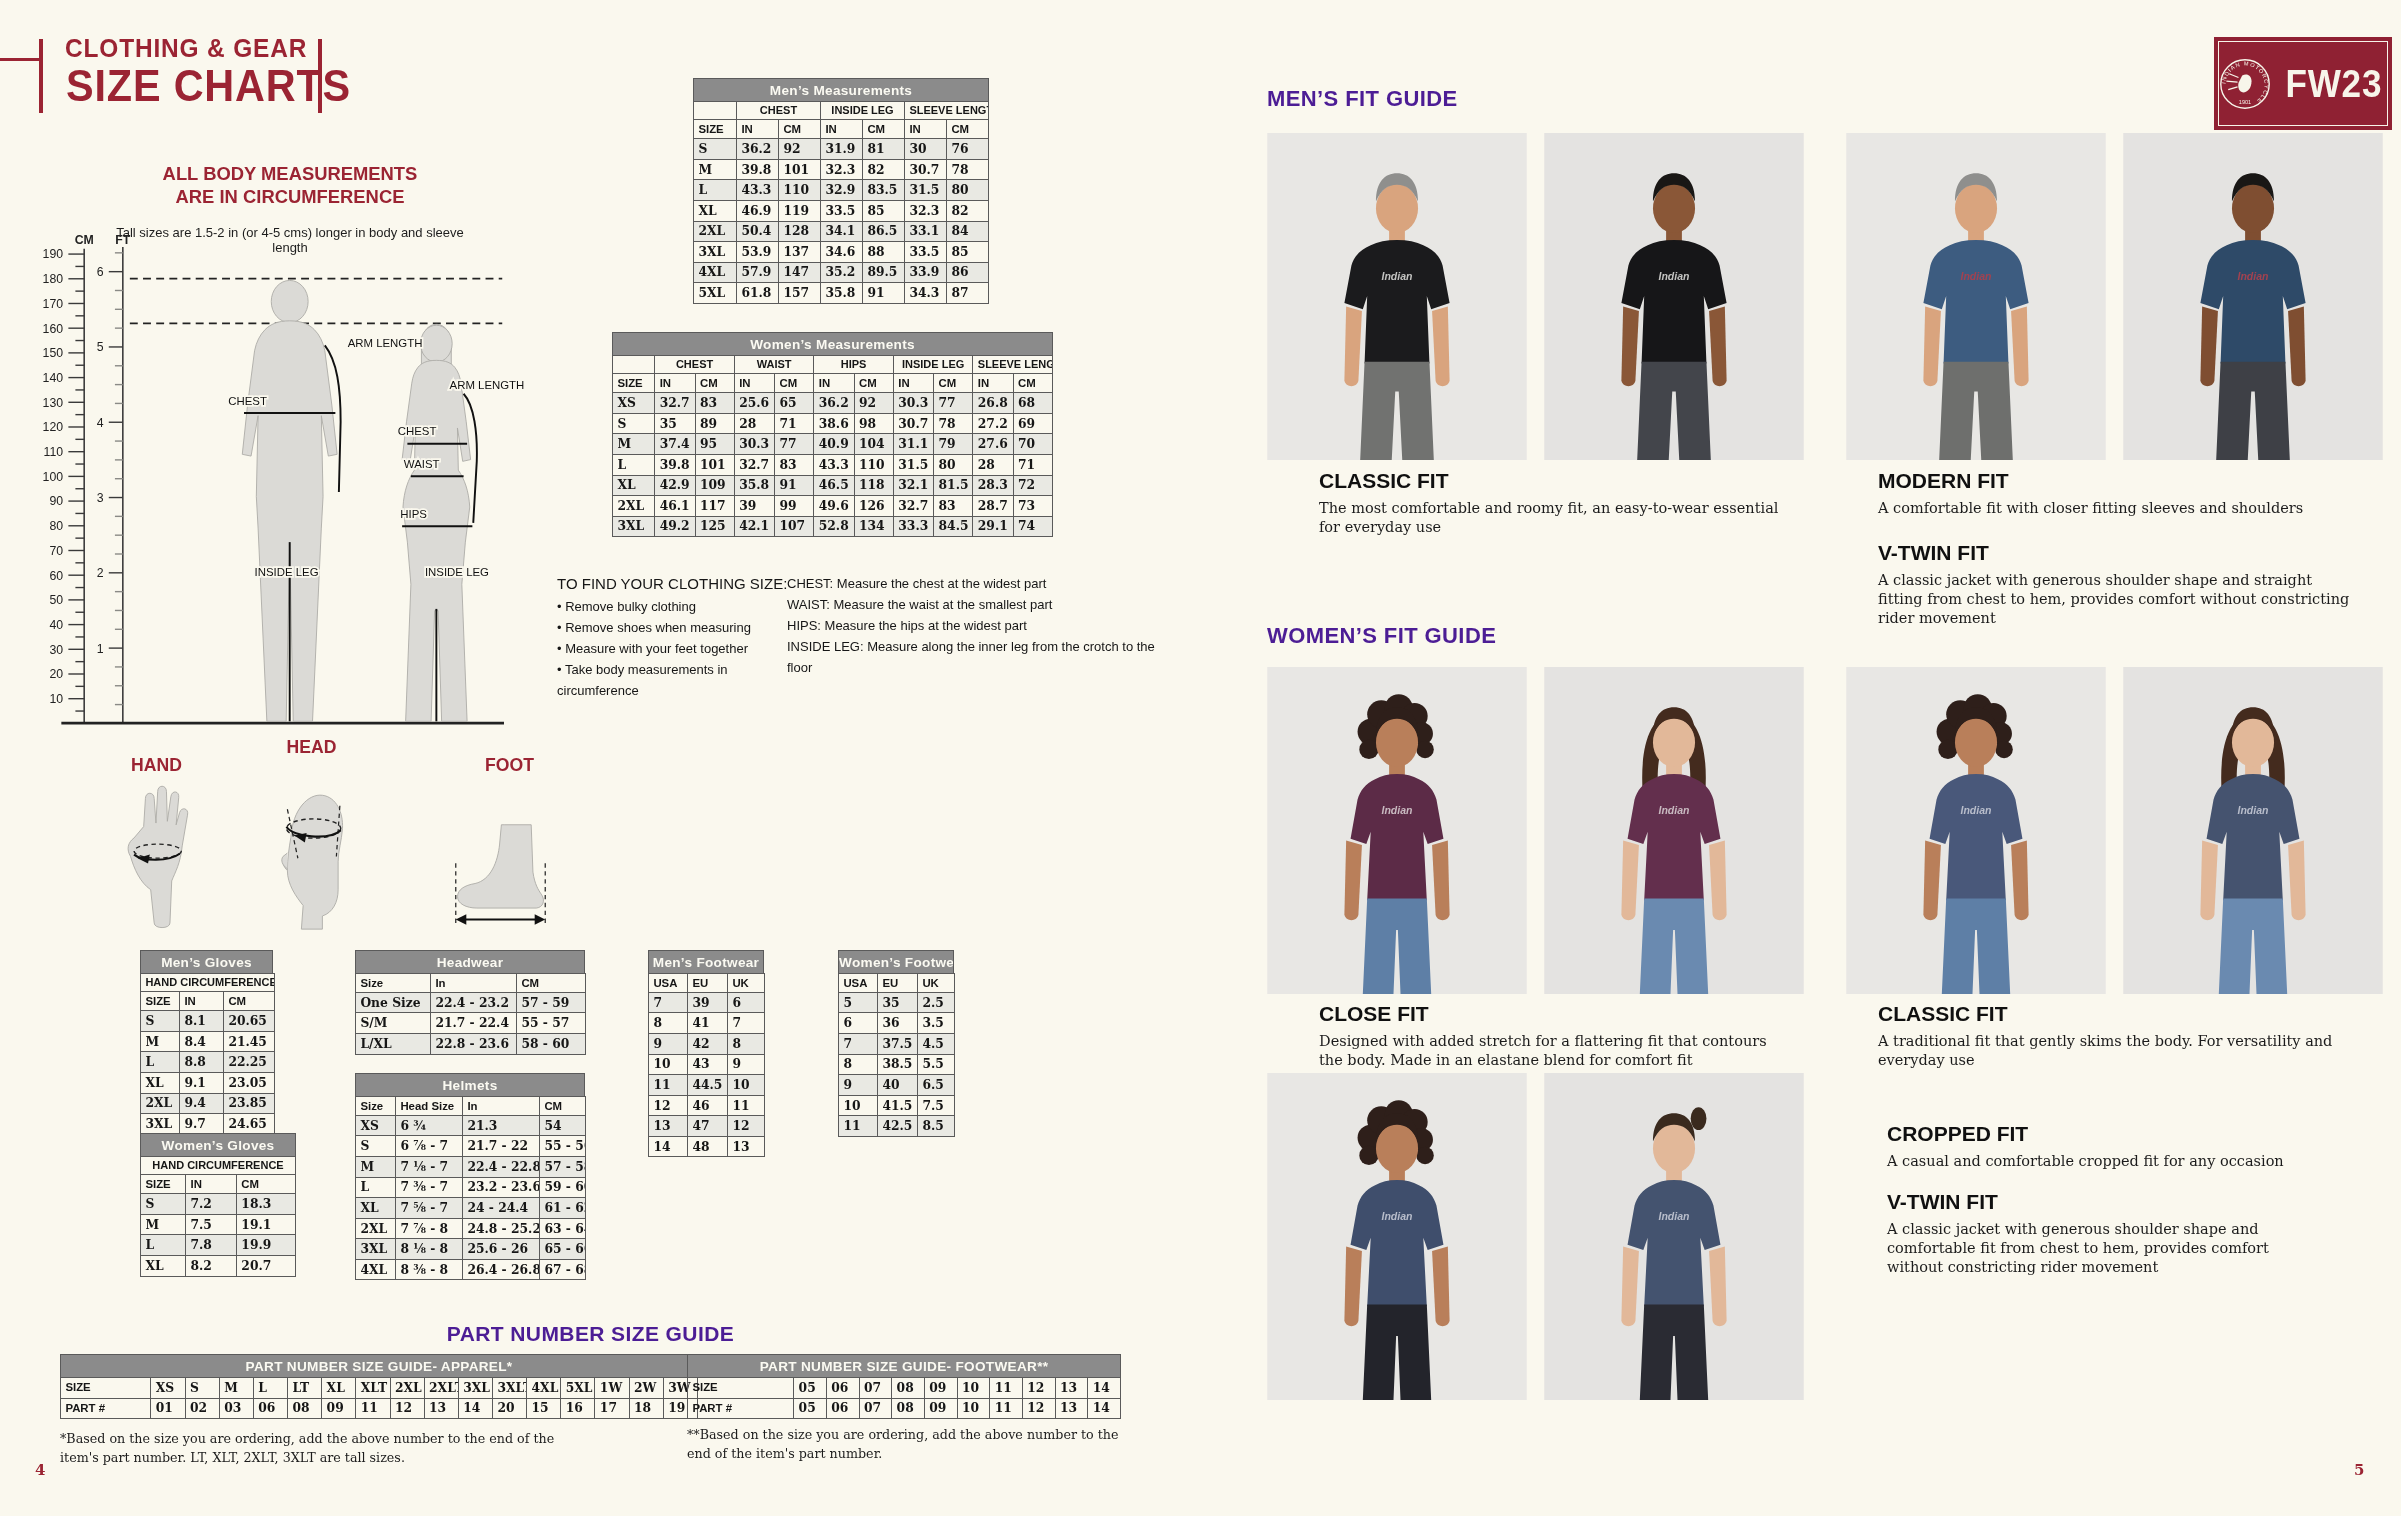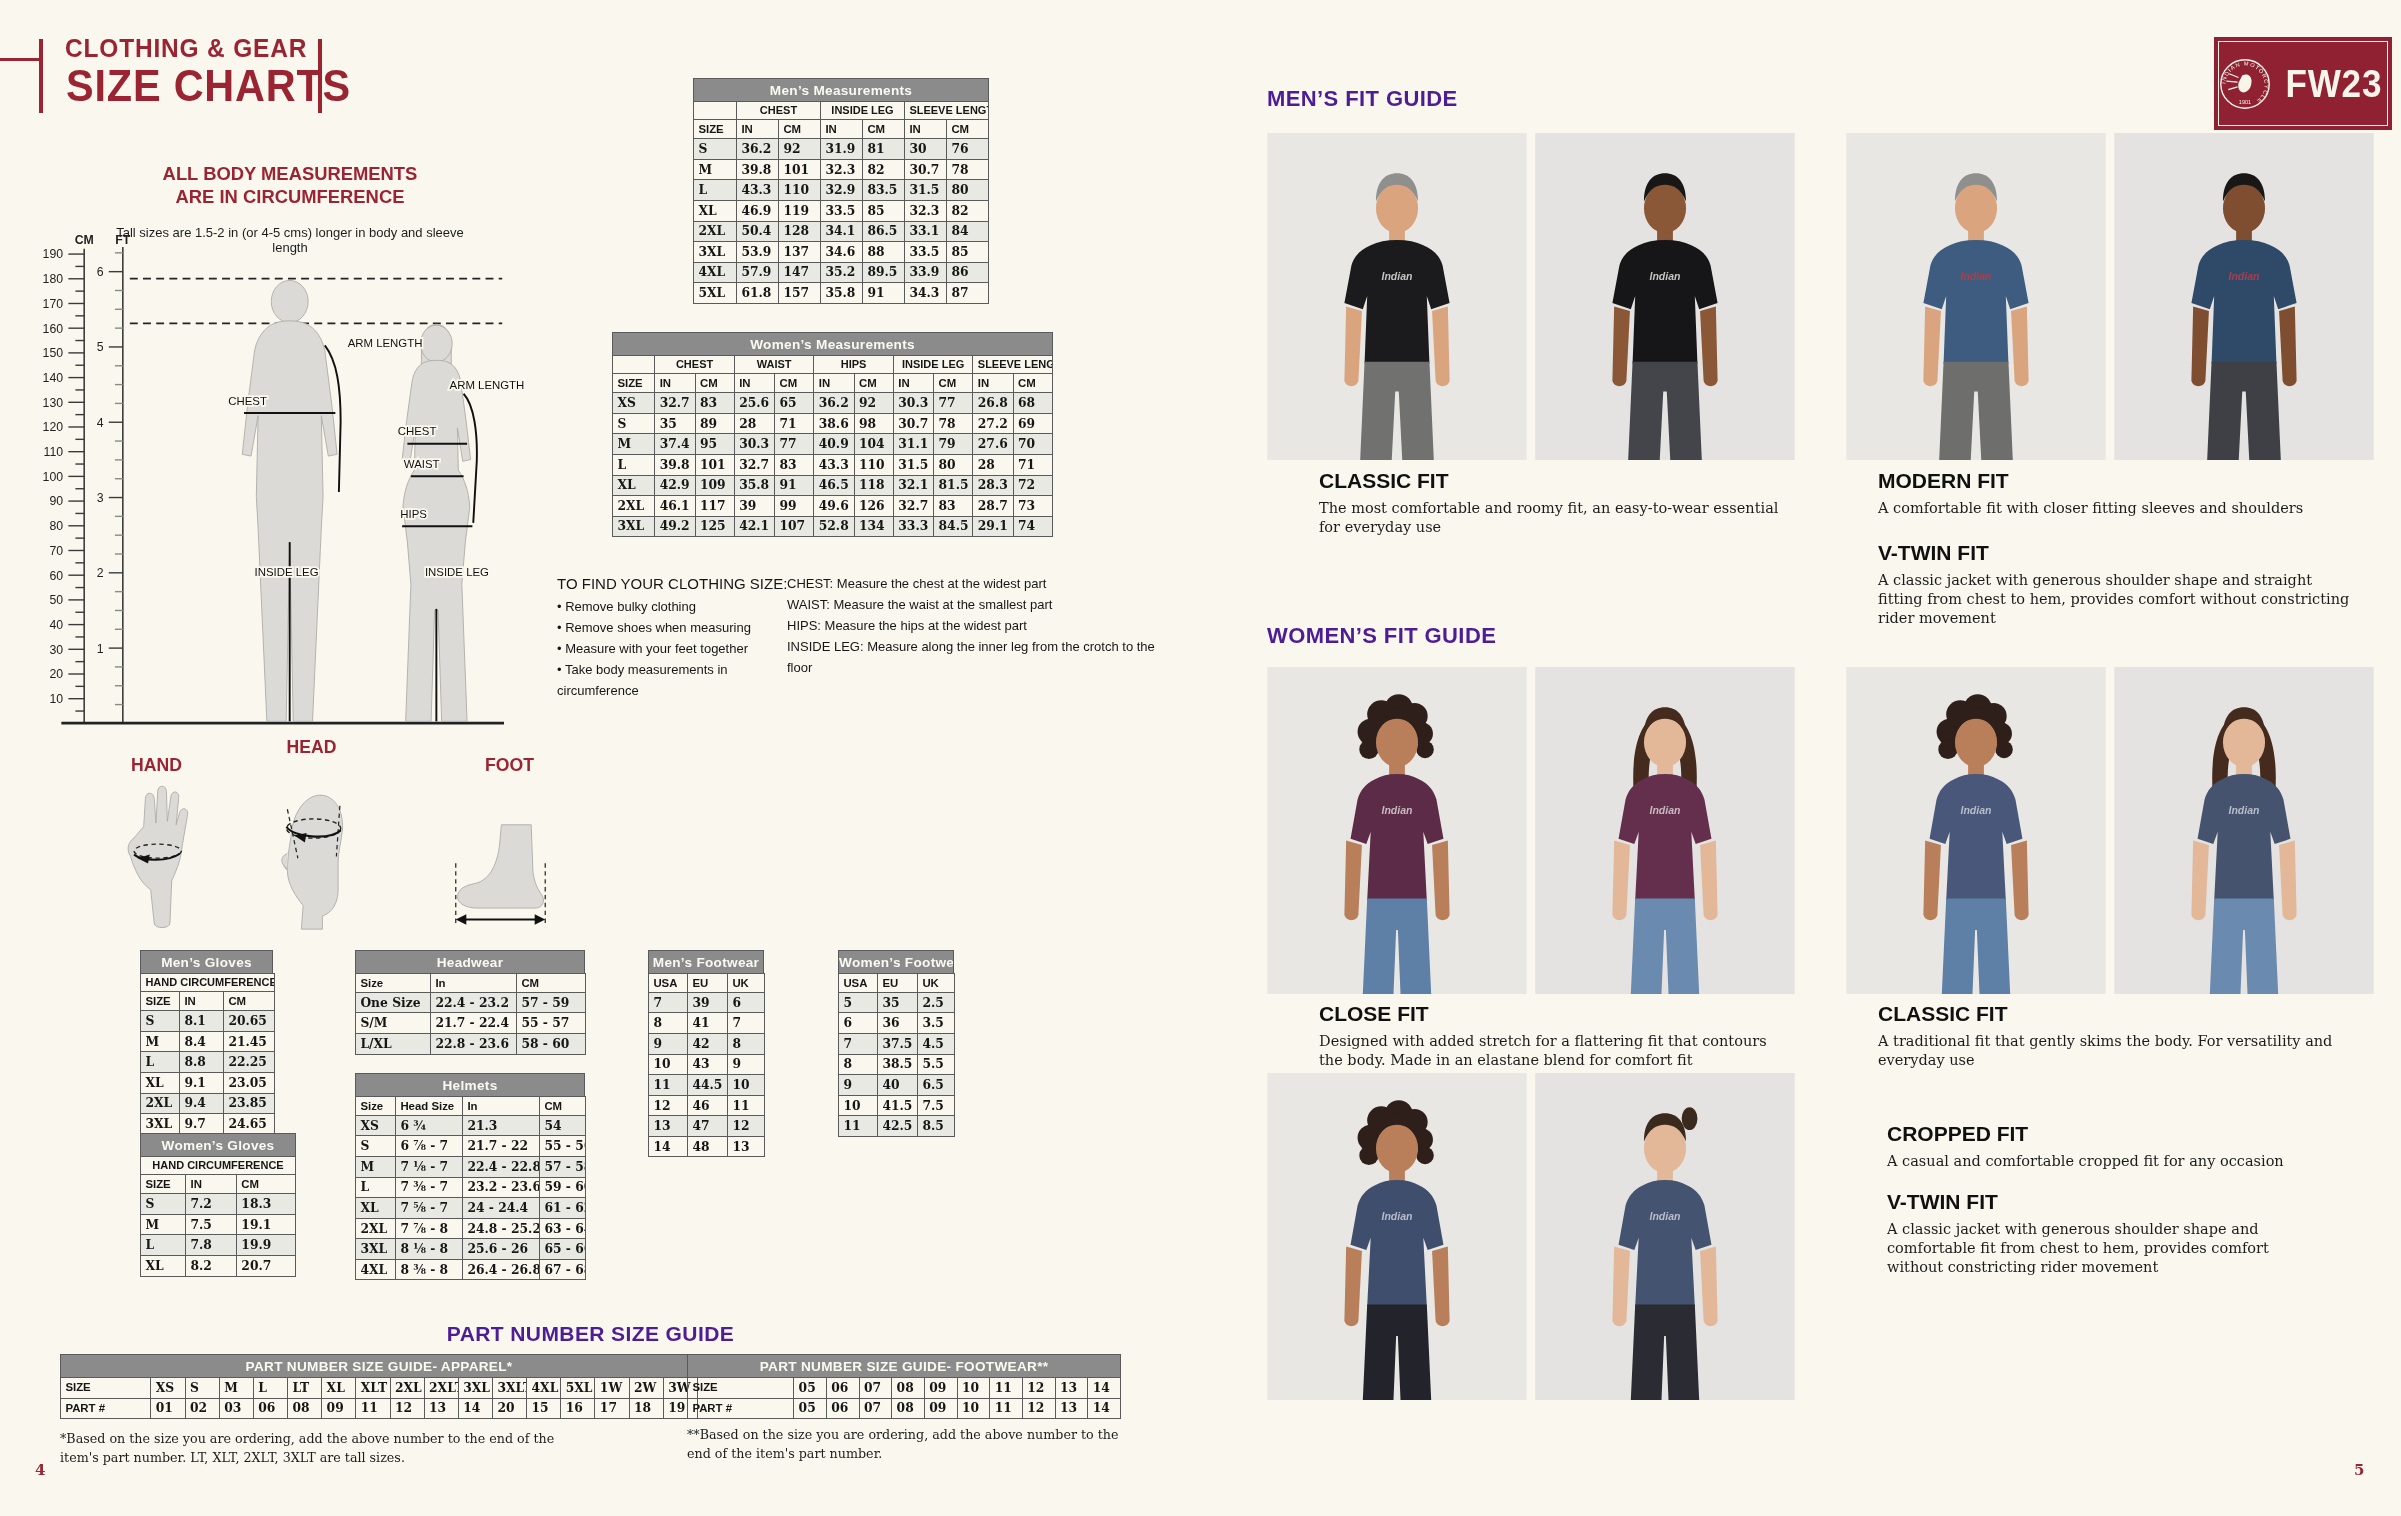--- a/index.html
+++ b/index.html
@@ -30,21 +30,21 @@
   .part-table tbody tr{background:transparent !important}
   .part-table td:first-child{font-family:"Liberation Sans",sans-serif;font-size:11.4px;font-weight:700}
   .fn{font-family:"DejaVu Serif",serif;font-size:12.7px;line-height:1.5;color:#1c1c1c}
   
   .ins-t{font-size:15px;font-weight:400;line-height:1.5}
   .ins-l{font-size:13px;line-height:1.62}
   .bullet::before{content:"• "}
   
   .fit-h{font-size:21px;font-weight:800;color:#101010;letter-spacing:0;white-space:nowrap}
   .fit-p{font-family:"DejaVu Serif",serif;font-size:14.5px;line-height:1.32;color:#1c1c1c;margin-top:6.1px}
-  .pair{position:absolute;display:flex;gap:8px}
+  .pair{position:absolute;display:flex;gap:17px}
   .photo{width:260px;height:327px;display:block}
   
   #badge{position:absolute;left:2214px;top:37px;width:178px;height:93px;background:#8F2133;
          display:flex;align-items:center;justify-content:center;gap:8px}
   #badge .inner{position:absolute;inset:4.4px;border:1.8px solid #F7F5EA}
   #badge .fw{color:#F7F5EA;font-size:39px;font-weight:700;letter-spacing:0.9px;transform:scaleX(.9);z-index:1}
   .pageno{position:absolute;font-size:15px;font-weight:700;color:#9B2433;font-family:"DejaVu Serif",serif}
   svg text{font-family:"Liberation Sans",sans-serif}
   .measure-label{font-size:13px;fill:#111;paint-order:stroke;stroke:#FAF8EE;stroke-width:4px;font-weight:400}
 </style>

